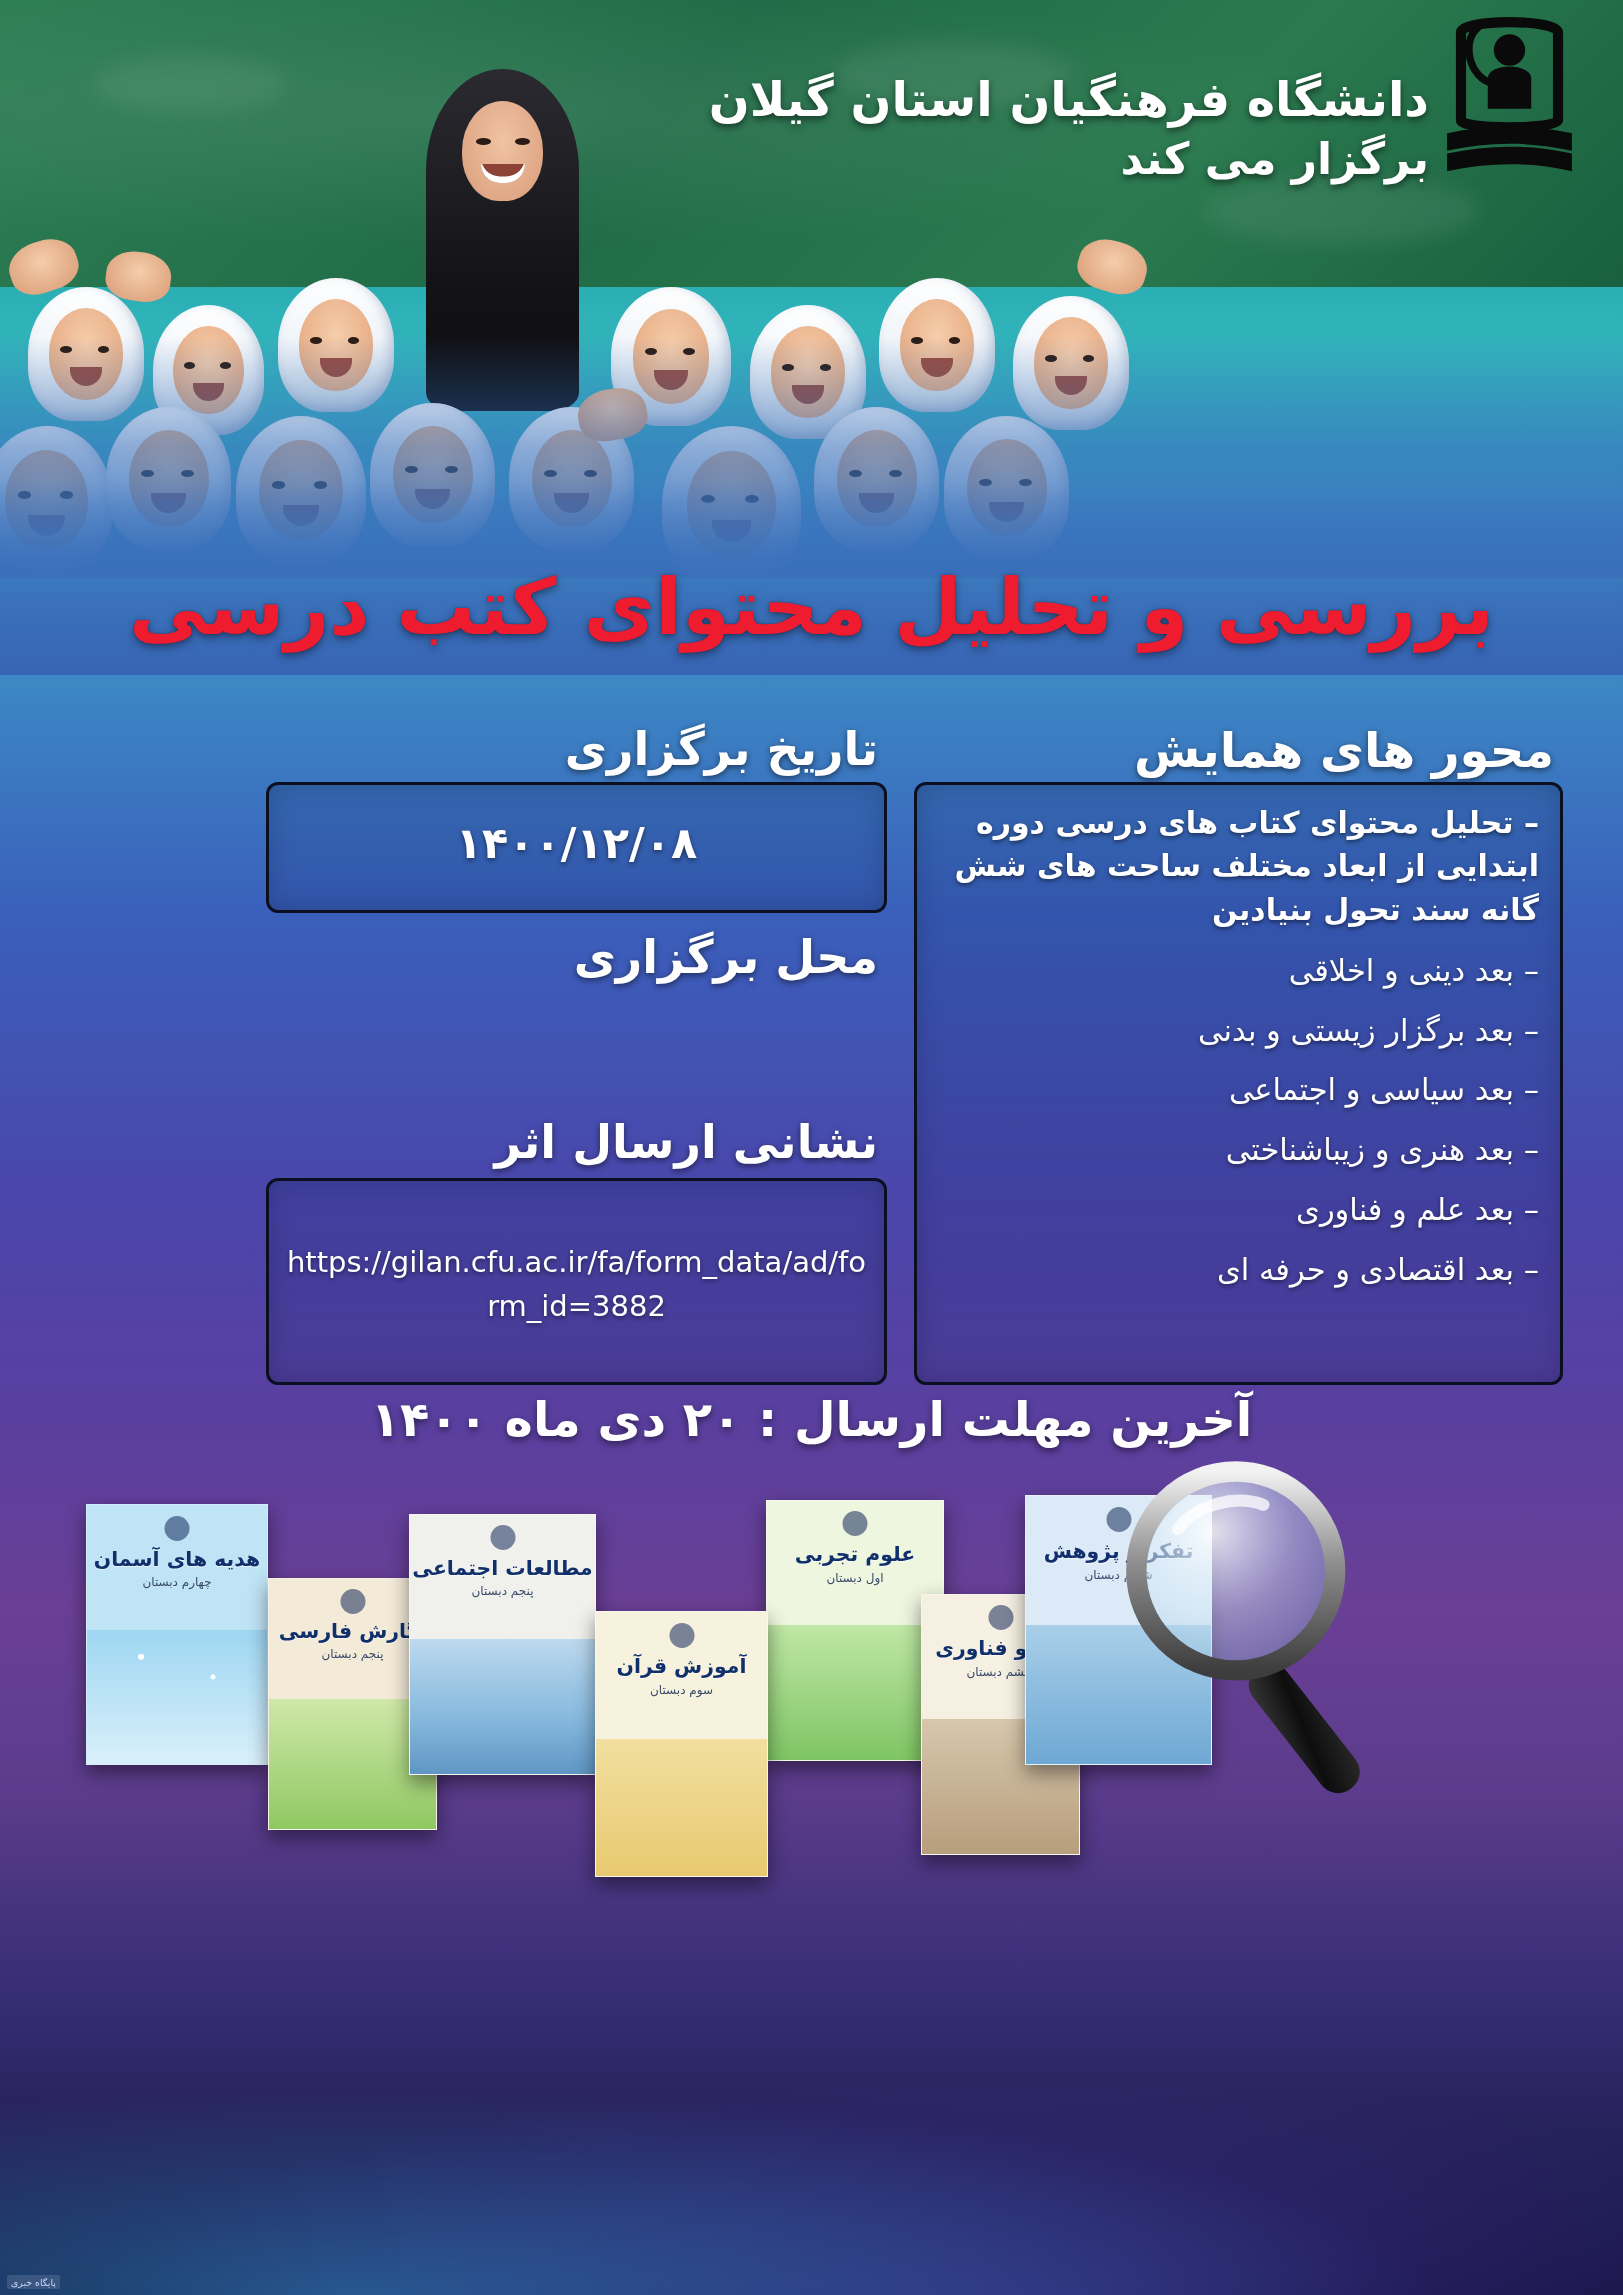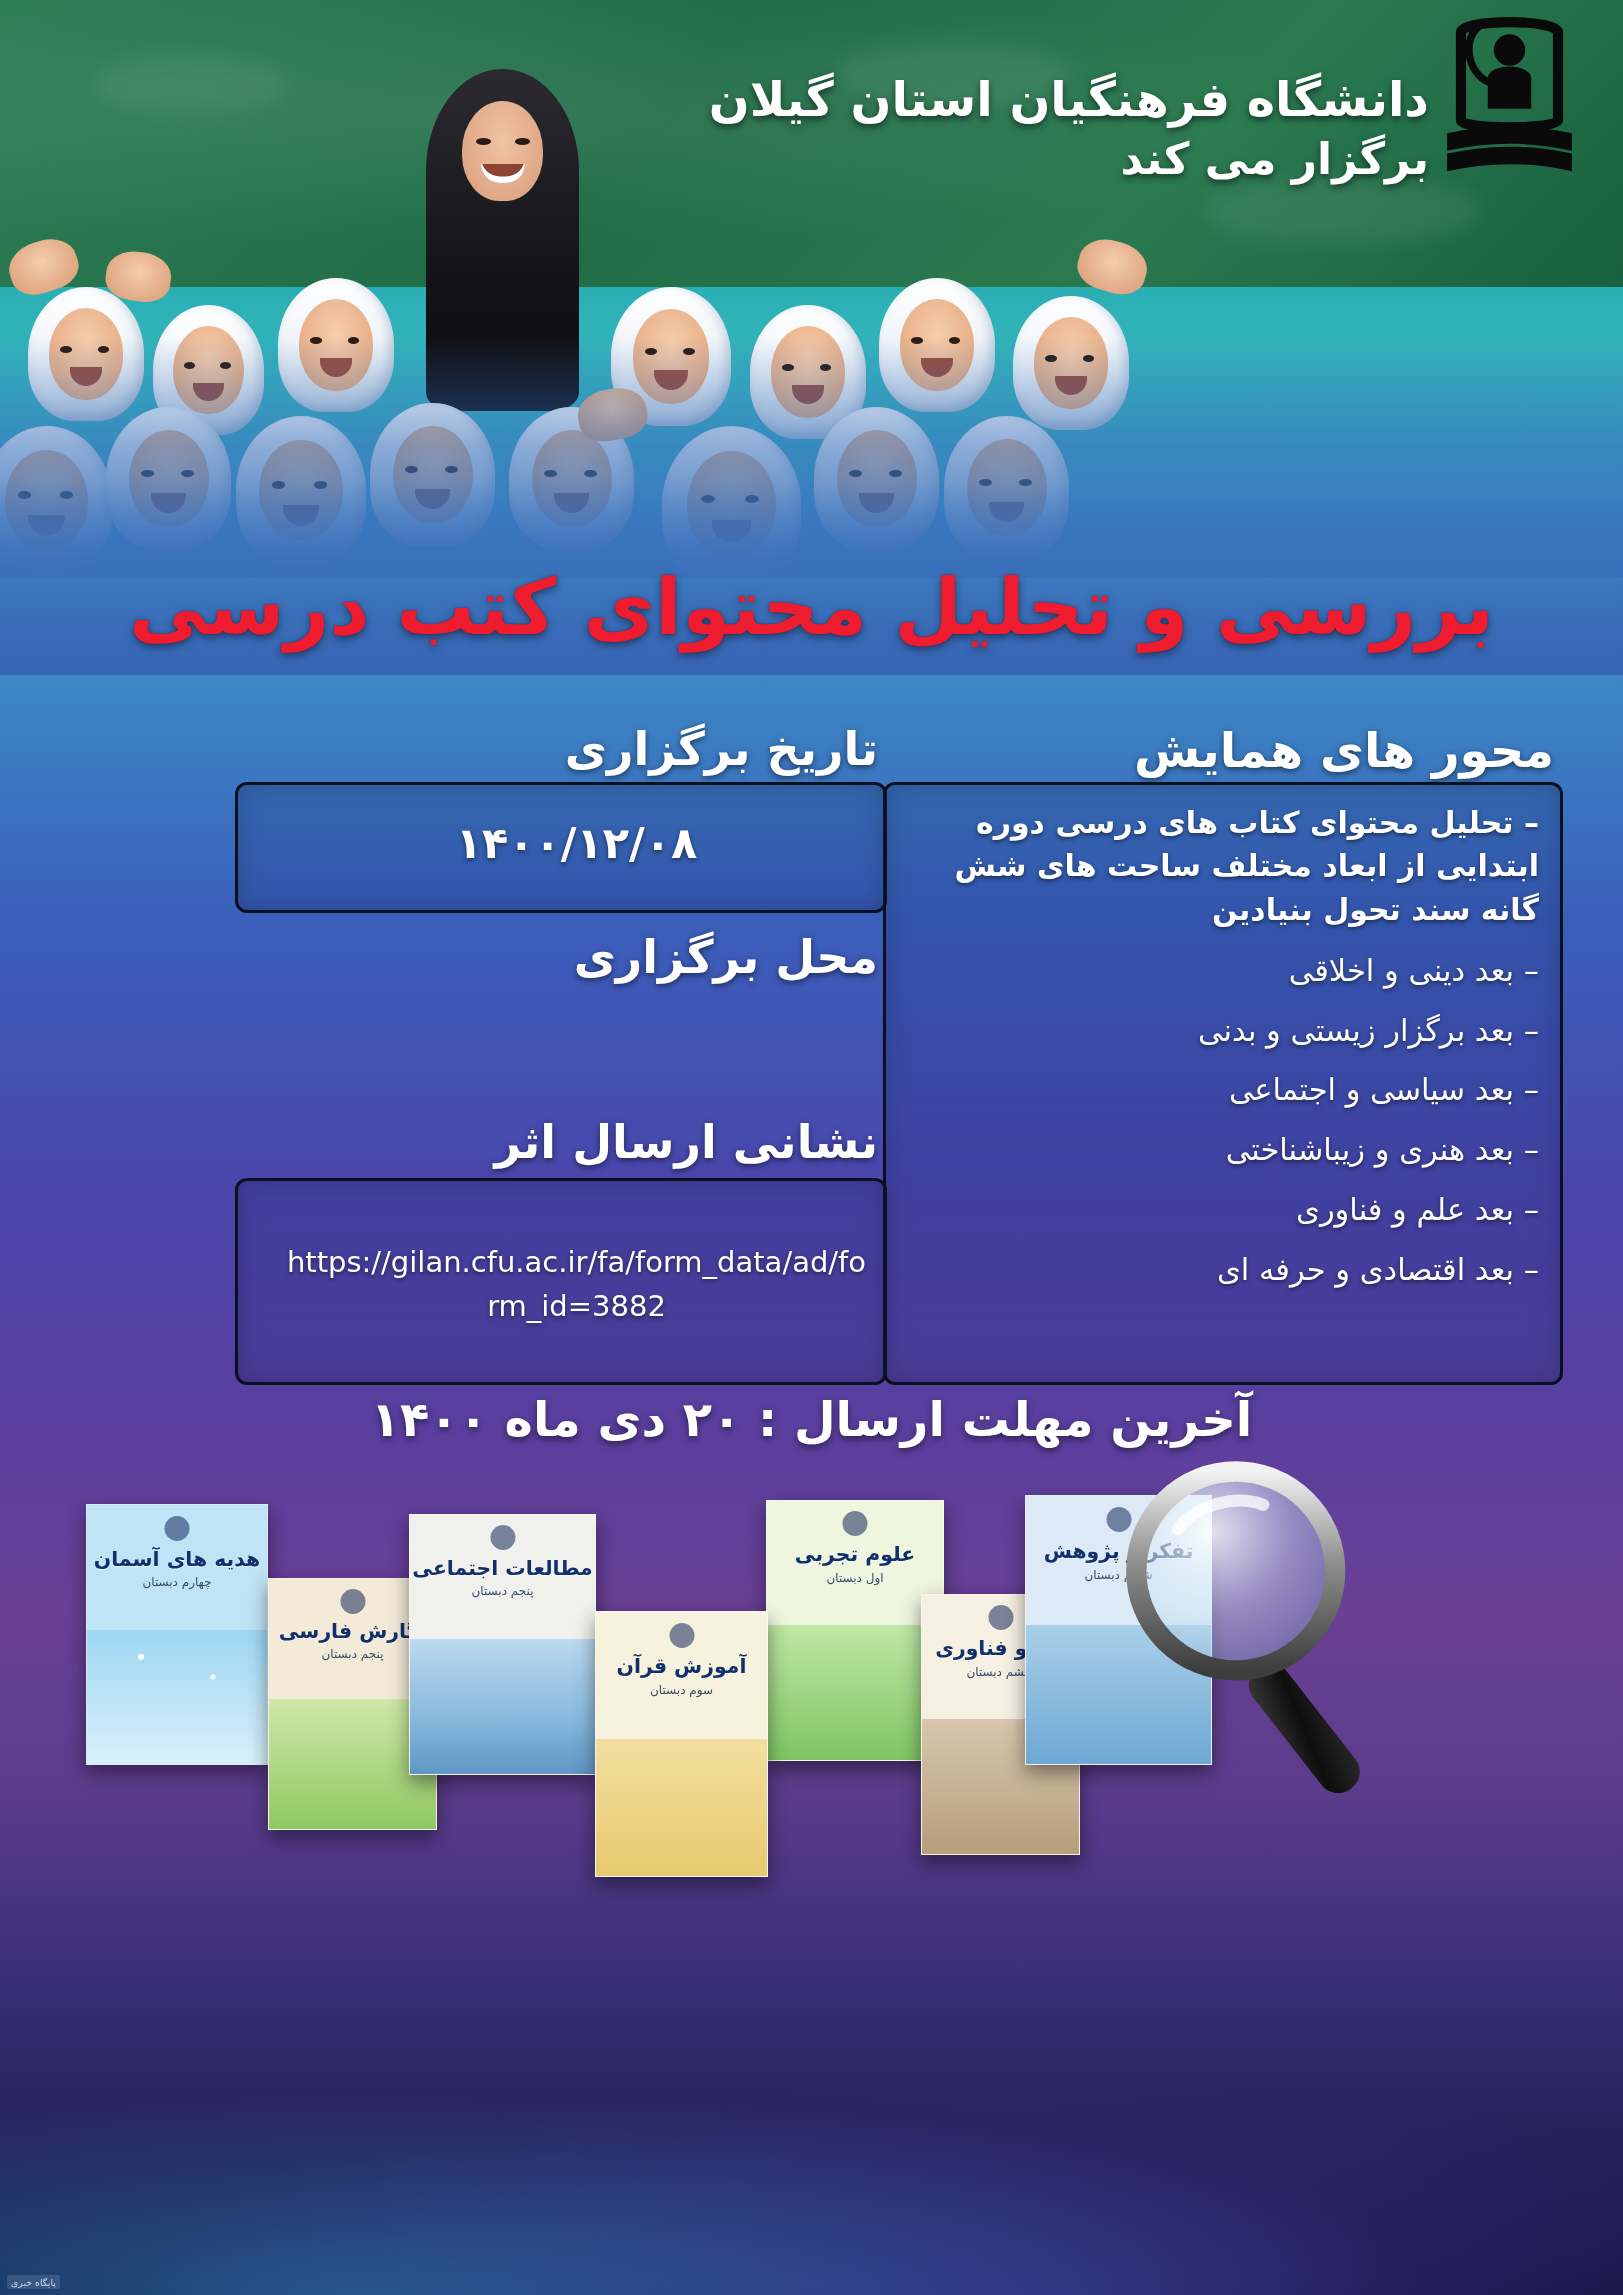--- a/index.html
+++ b/index.html
@@ -193,21 +193,20 @@
   }
 
   
   .panel {
     position: absolute;
     border: 3.2px solid #0b1020;
     border-radius: 12px;
     background: rgba(20,40,105,0.18);
     box-shadow: inset 0 0 28px rgba(0,0,0,0.18);
     direction: rtl;
-    padding-left: 31px;
   }
   .panel-heading {
     position: absolute;
     color: #ffffff;
     font-weight: bold;
     direction: rtl;
     text-align: right;
     text-shadow: 0 2.3px 6.5px rgba(0,0,0,0.55);
   }
 

